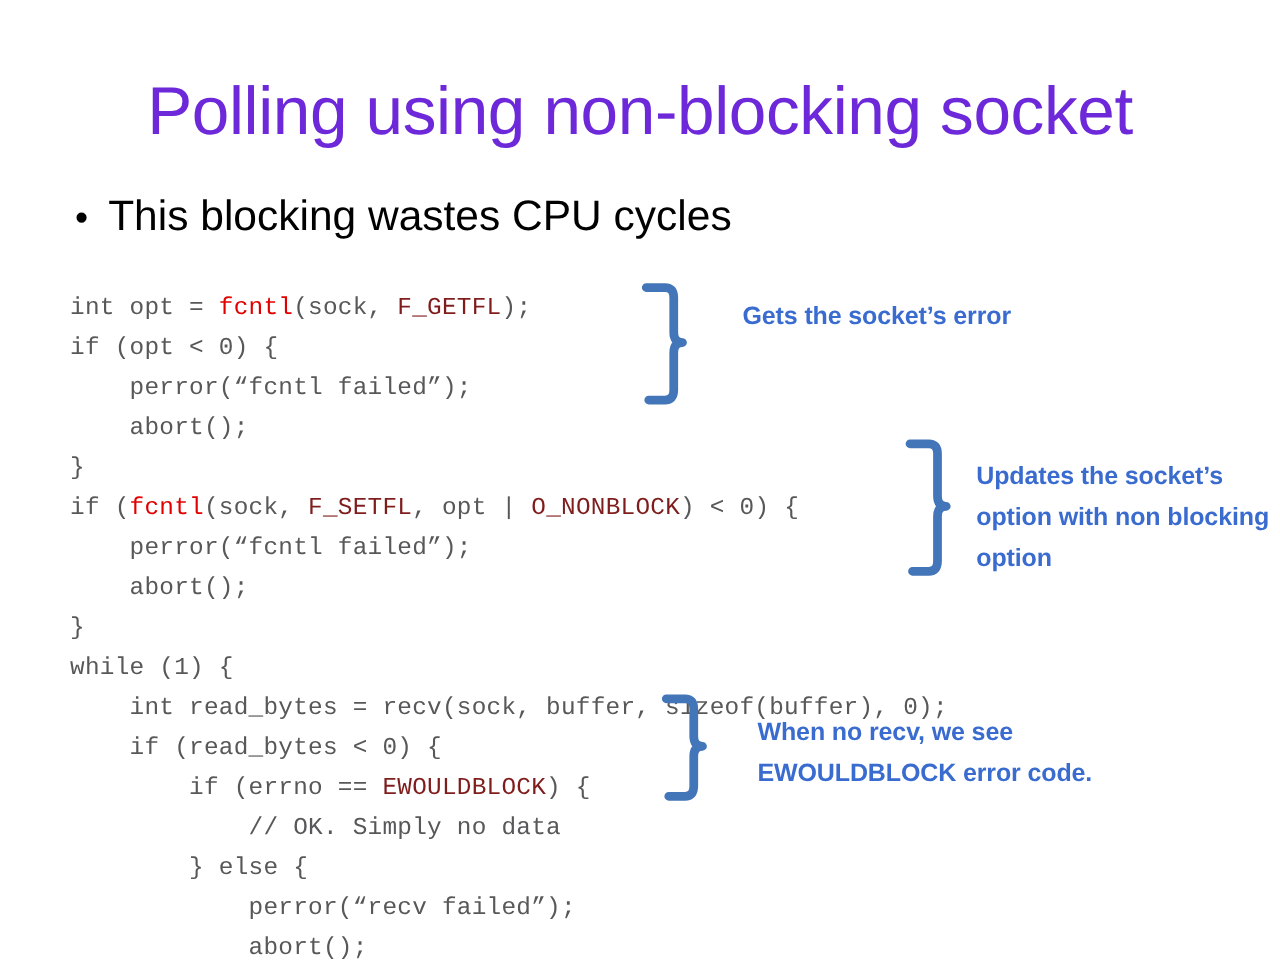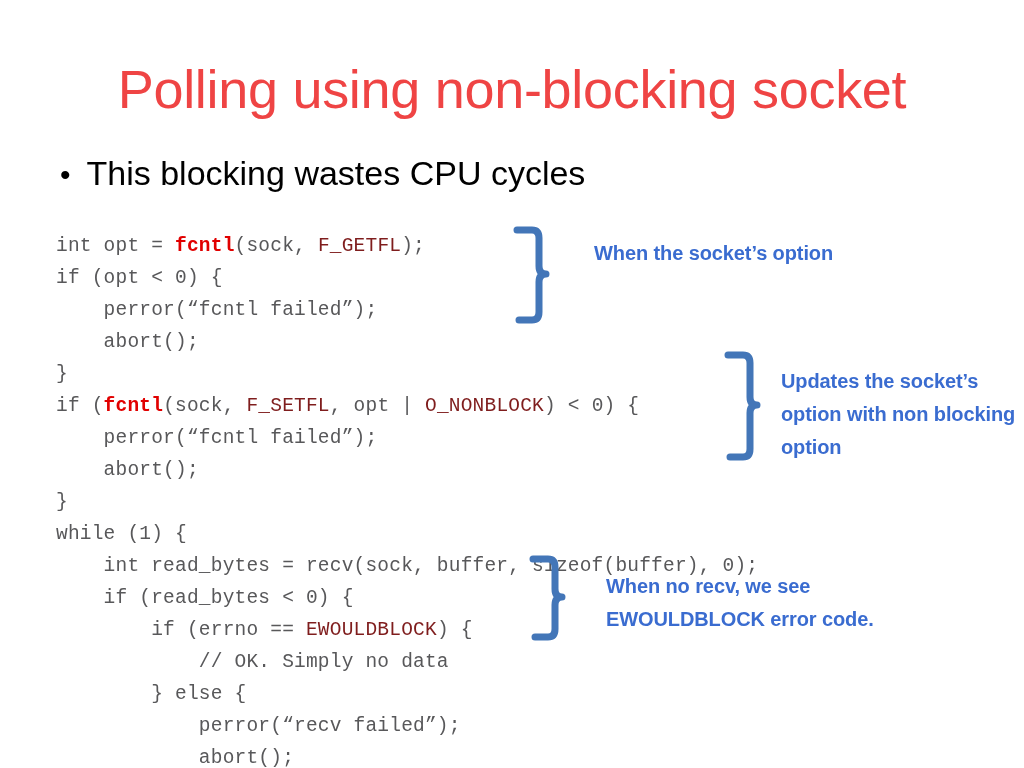--- a/index.html
+++ b/index.html
@@ -16,21 +16,21 @@
     -webkit-font-smoothing: antialiased;
   }
 
   
   #slide-title {
     position: absolute;
     left: 0;
     top: 58px;
     width: 1024px;
     text-align: center;
-    color: #ef4444;
+    color: #6d28d9;
     font-family: "Liberation Sans", sans-serif;
     font-size: 54px;
     font-weight: 400;
     line-height: 62px;
     letter-spacing: -0.3px;
     white-space: nowrap;
   }
 
   
   #bullet-row {
@@ -64,21 +64,21 @@
     font-size: 19.5px;
     line-height: 32px;
     color: #58585a;
     white-space: pre;
     letter-spacing: 0.2px;
   }
   .code-line {
     white-space: pre;
     height: 32px;
   }
-  .tok-fn   { color: #E10000; font-weight: bold; }
+  .tok-fn   { color: #E10000; font-weight: normal; }
   .tok-const{ color: #7f1d1d; font-weight: normal; }
 
   
   .brace-svg {
     position: absolute;
     overflow: visible;
   }
   .brace-path {
     fill: none;
     stroke: #4376B8;
@@ -118,17 +118,17 @@
 </svg>
 
 <svg class="brace-svg" id="brace-2" style="left:716px; top:351px;" width="60" height="112" viewBox="0 0 60 112">
   <path class="brace-path" d="M 36 4 L 21 4 Q 14 4 14 12 L 14 46 Q 14 54 7 54 Q 14 54 14 62 L 14 98 Q 14 106 21 106 L 34 106" transform="translate(48,0) scale(-1,1)"></path>
 </svg>
 
 <svg class="brace-svg" id="brace-3" style="left:521px; top:555px;" width="60" height="88" viewBox="0 0 60 88">
   <path class="brace-path" d="M 36 4 L 21 4 Q 14 4 14 12 L 14 34 Q 14 42 7 42 Q 14 42 14 50 L 14 74 Q 14 82 21 82 L 34 82" transform="translate(48,0) scale(-1,1)"></path>
 </svg>
 
-<div class="annotation" id="annotation-1">When the socket’s option</div>
+<div class="annotation" id="annotation-1">Gets the socket’s error</div>
 
 <div class="annotation" id="annotation-2">Updates the socket’s option with non blocking option</div>
 
 <div class="annotation" id="annotation-3">When no recv, we see EWOULDBLOCK error code.</div>
 
 </body></html>

